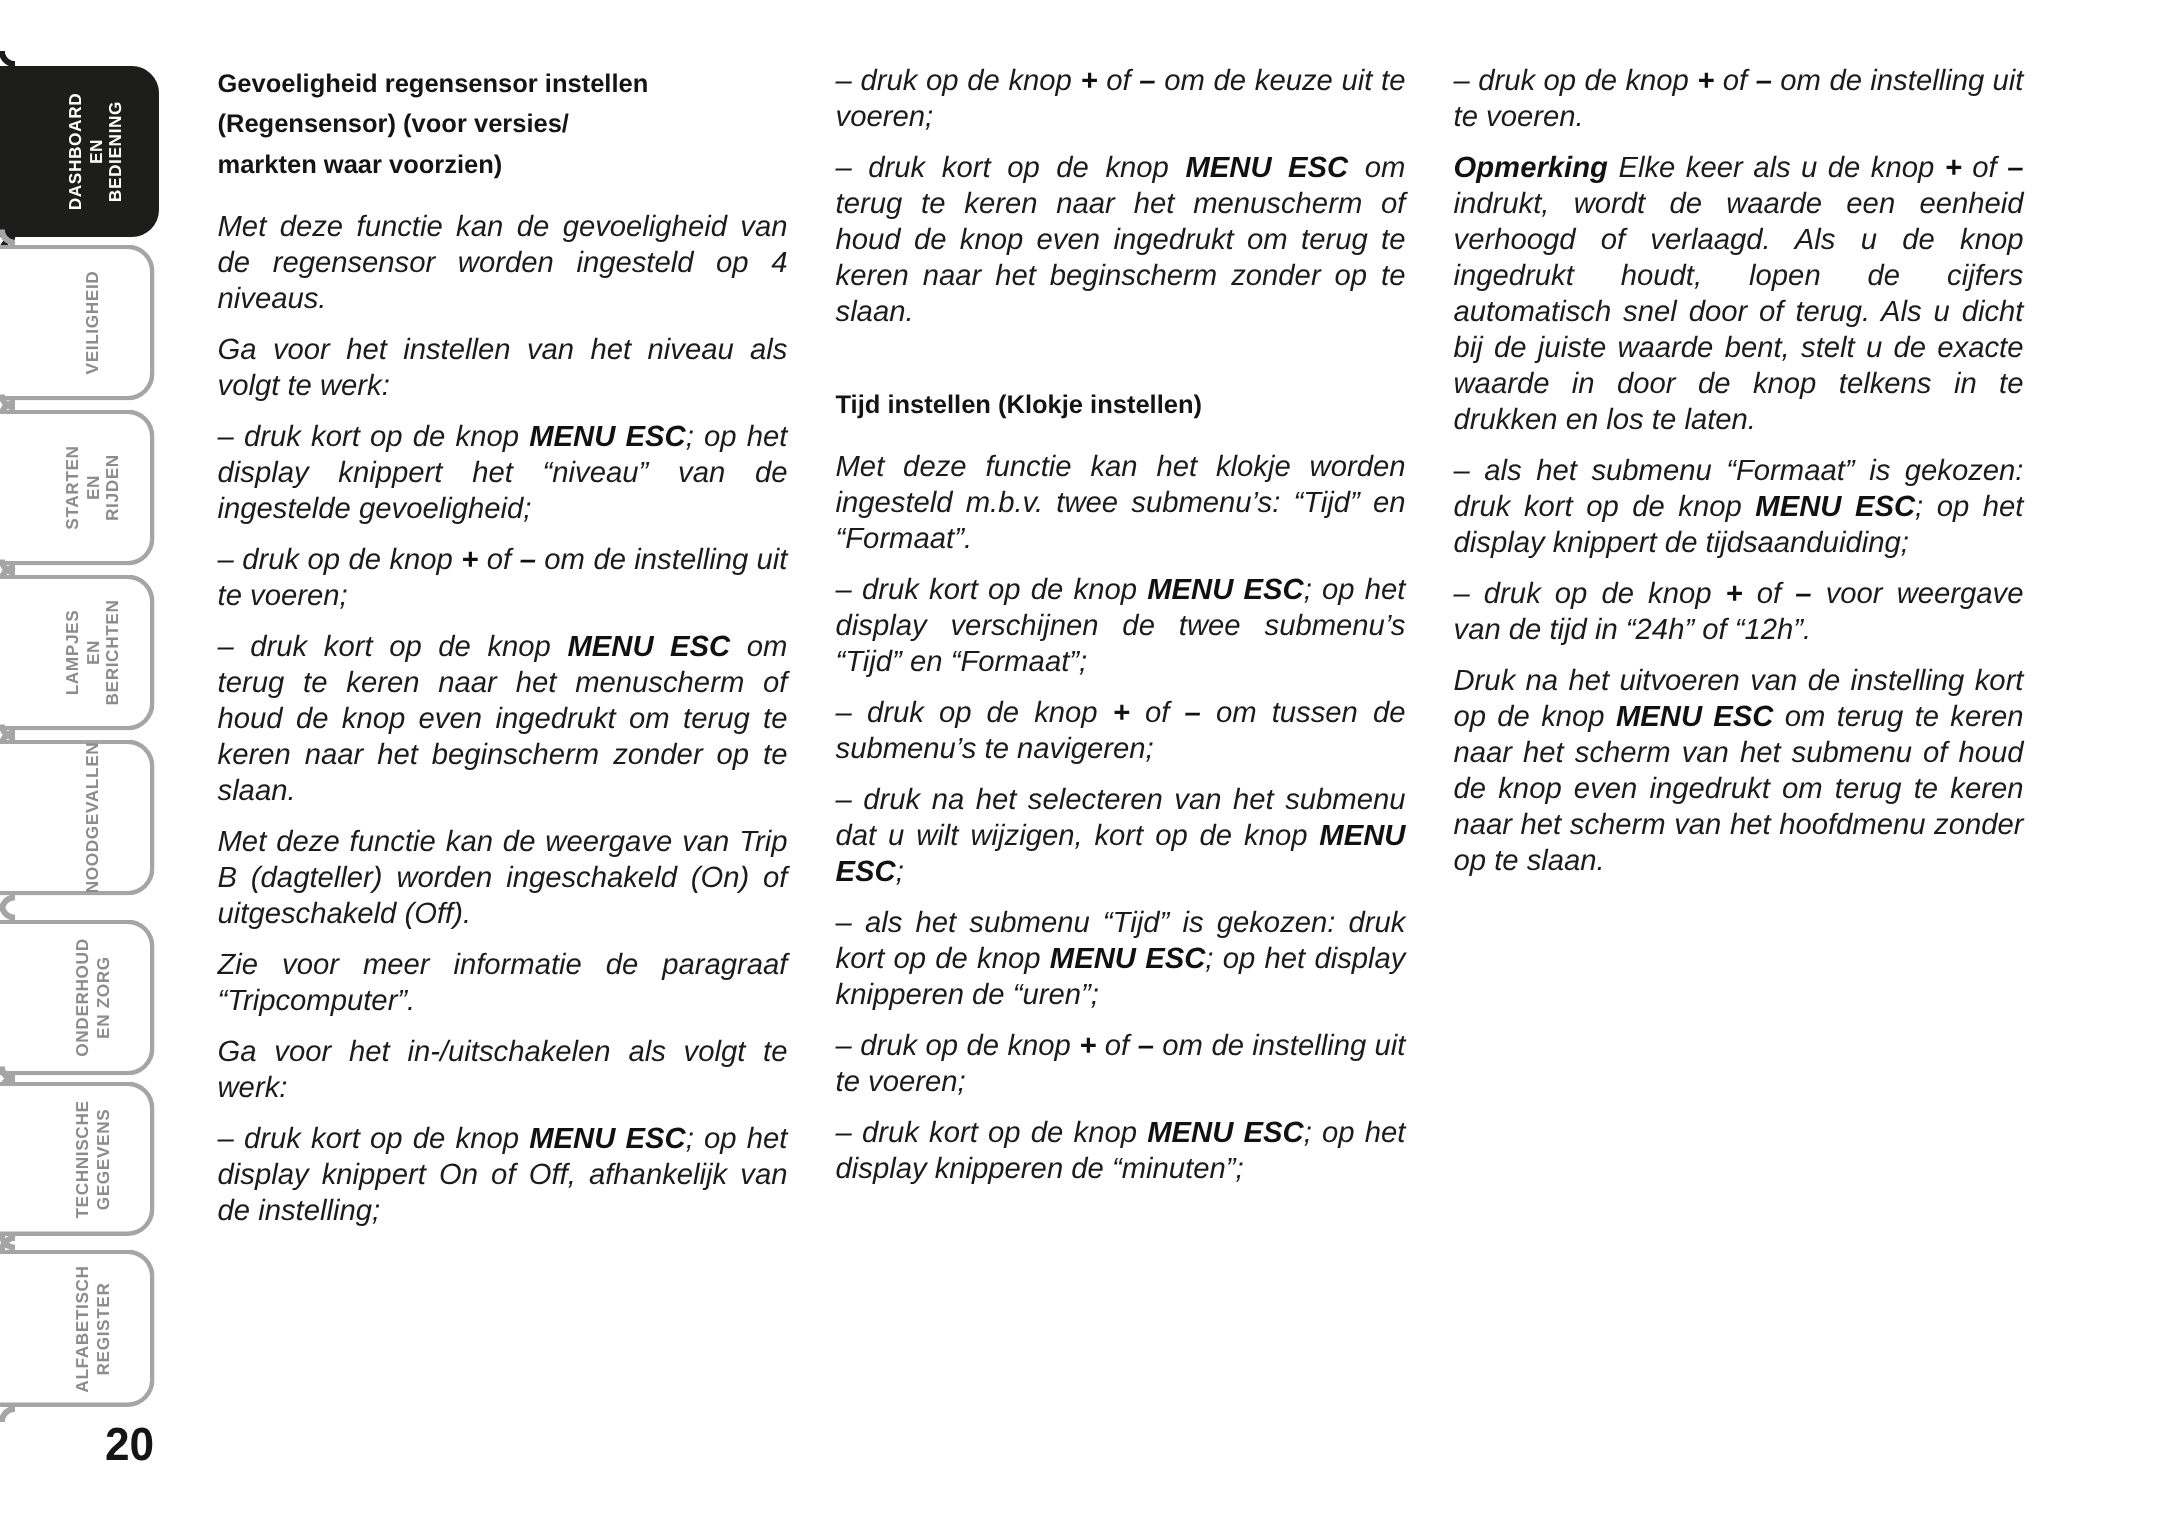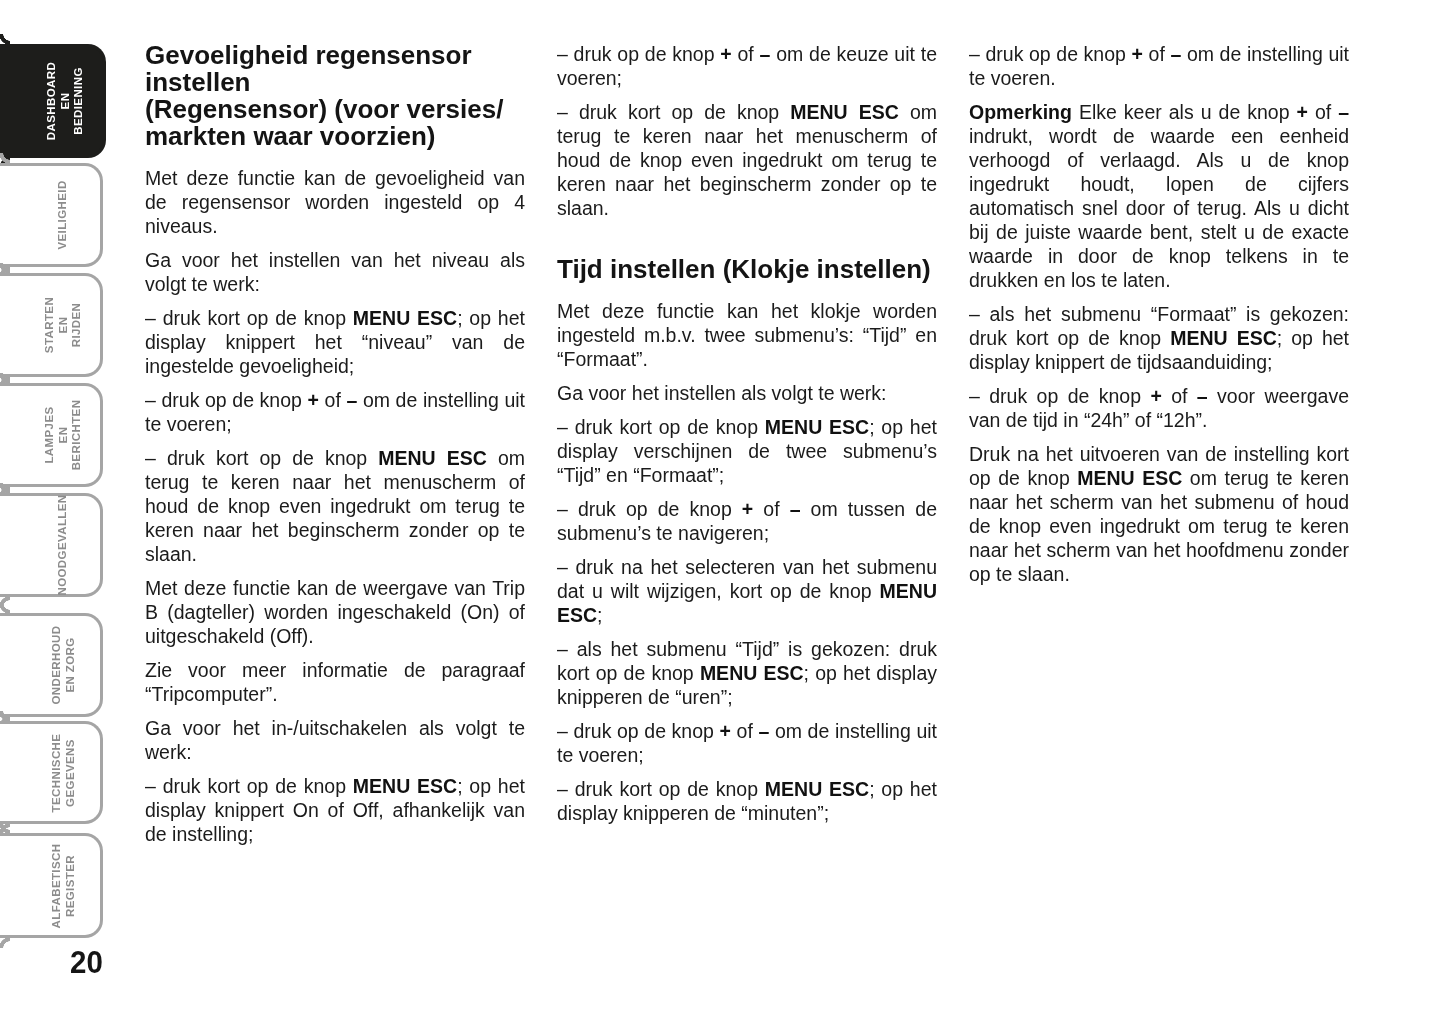--- a/index.html
+++ b/index.html
@@ -44,23 +44,23 @@
 
   
   .col{
     position:absolute;top:42px;width:380px;
     font-size:19.5px;line-height:24px;color:var(--body-text,#1b1b1b);
     text-align:justify;
   }
   .col-1{left:145px;}
   .col-2{left:557px;}
   .col-3{left:969px;}
-  .col p{margin:0 0 10px 0;}
+  .col p{margin:0 0 10px 0;font-style:italic;}
   .col .h{
-    font-weight:bold;font-size:26px;line-height:27px;
+    font-weight:bold;font-size:17px;line-height:27px;
     white-space:pre-line;text-align:left;margin:0 0 8px 0;color:#141414;
   }
   .col .h + p{margin-top:16px;}
   .col .h:not(:first-child){margin-top:36px;}
   .col b{font-weight:bold;color:#111;}
 
   
   .page-number{
     position:absolute;left:70px;top:945px;
     font-size:31px;font-weight:bold;color:#151515;
@@ -117,21 +117,20 @@
         <p><span>Met deze functie kan de weergave van Trip B (dagteller) worden ingeschakeld (On) of uitgeschakeld (Off).</span></p>
         <p><span>Zie voor meer informatie de paragraaf “Tripcomputer”.</span></p>
         <p><span>Ga voor het in-/uitschakelen als volgt te werk:</span></p>
         <p><span>– druk kort op de knop </span><b>MENU ESC</b><span>; op het display knippert On of Off, afhankelijk van de instelling;</span></p>
       </section>
     <section class="col col-2">
         <p><span>– druk op de knop </span><b>+</b><span> of </span><b>–</b><span> om de keuze uit te voeren;</span></p>
         <p><span>– druk kort op de knop </span><b>MENU ESC</b><span> om terug te keren naar het menuscherm of houd de knop even ingedrukt om terug te keren naar het beginscherm zonder op te slaan.</span></p>
         <div class="h">Tijd instellen (Klokje instellen)</div>
         <p><span>Met deze functie kan het klokje worden ingesteld m.b.v. twee submenu’s: “Tijd” en “Formaat”.</span></p>
-        <p><span>Ga voor het instellen als volgt te werk:</span></p>
         <p><span>– druk kort op de knop </span><b>MENU ESC</b><span>; op het display verschijnen de twee submenu’s “Tijd” en “Formaat”;</span></p>
         <p><span>– druk op de knop </span><b>+</b><span> of </span><b>–</b><span> om tussen de submenu’s te navigeren;</span></p>
         <p><span>– druk na het selecteren van het submenu dat u wilt wijzigen, kort op de knop </span><b>MENU ESC</b><span>;</span></p>
         <p><span>– als het submenu “Tijd” is gekozen: druk kort op de knop </span><b>MENU ESC</b><span>; op het display knipperen de “uren”;</span></p>
         <p><span>– druk op de knop </span><b>+</b><span> of </span><b>–</b><span> om de instelling uit te voeren;</span></p>
         <p><span>– druk kort op de knop </span><b>MENU ESC</b><span>; op het display knipperen de “minuten”;</span></p>
       </section>
     <section class="col col-3">
         <p><span>– druk op de knop </span><b>+</b><span> of </span><b>–</b><span> om de instelling uit te voeren.</span></p>
         <p><b>Opmerking</b><span> Elke keer als u de knop </span><b>+</b><span> of </span><b>–</b><span> indrukt, wordt de waarde een eenheid verhoogd of verlaagd. Als u de knop ingedrukt houdt, lopen de cijfers automatisch snel door of terug. Als u dicht bij de juiste waarde bent, stelt u de exacte waarde in door de knop telkens in te drukken en los te laten.</span></p>

